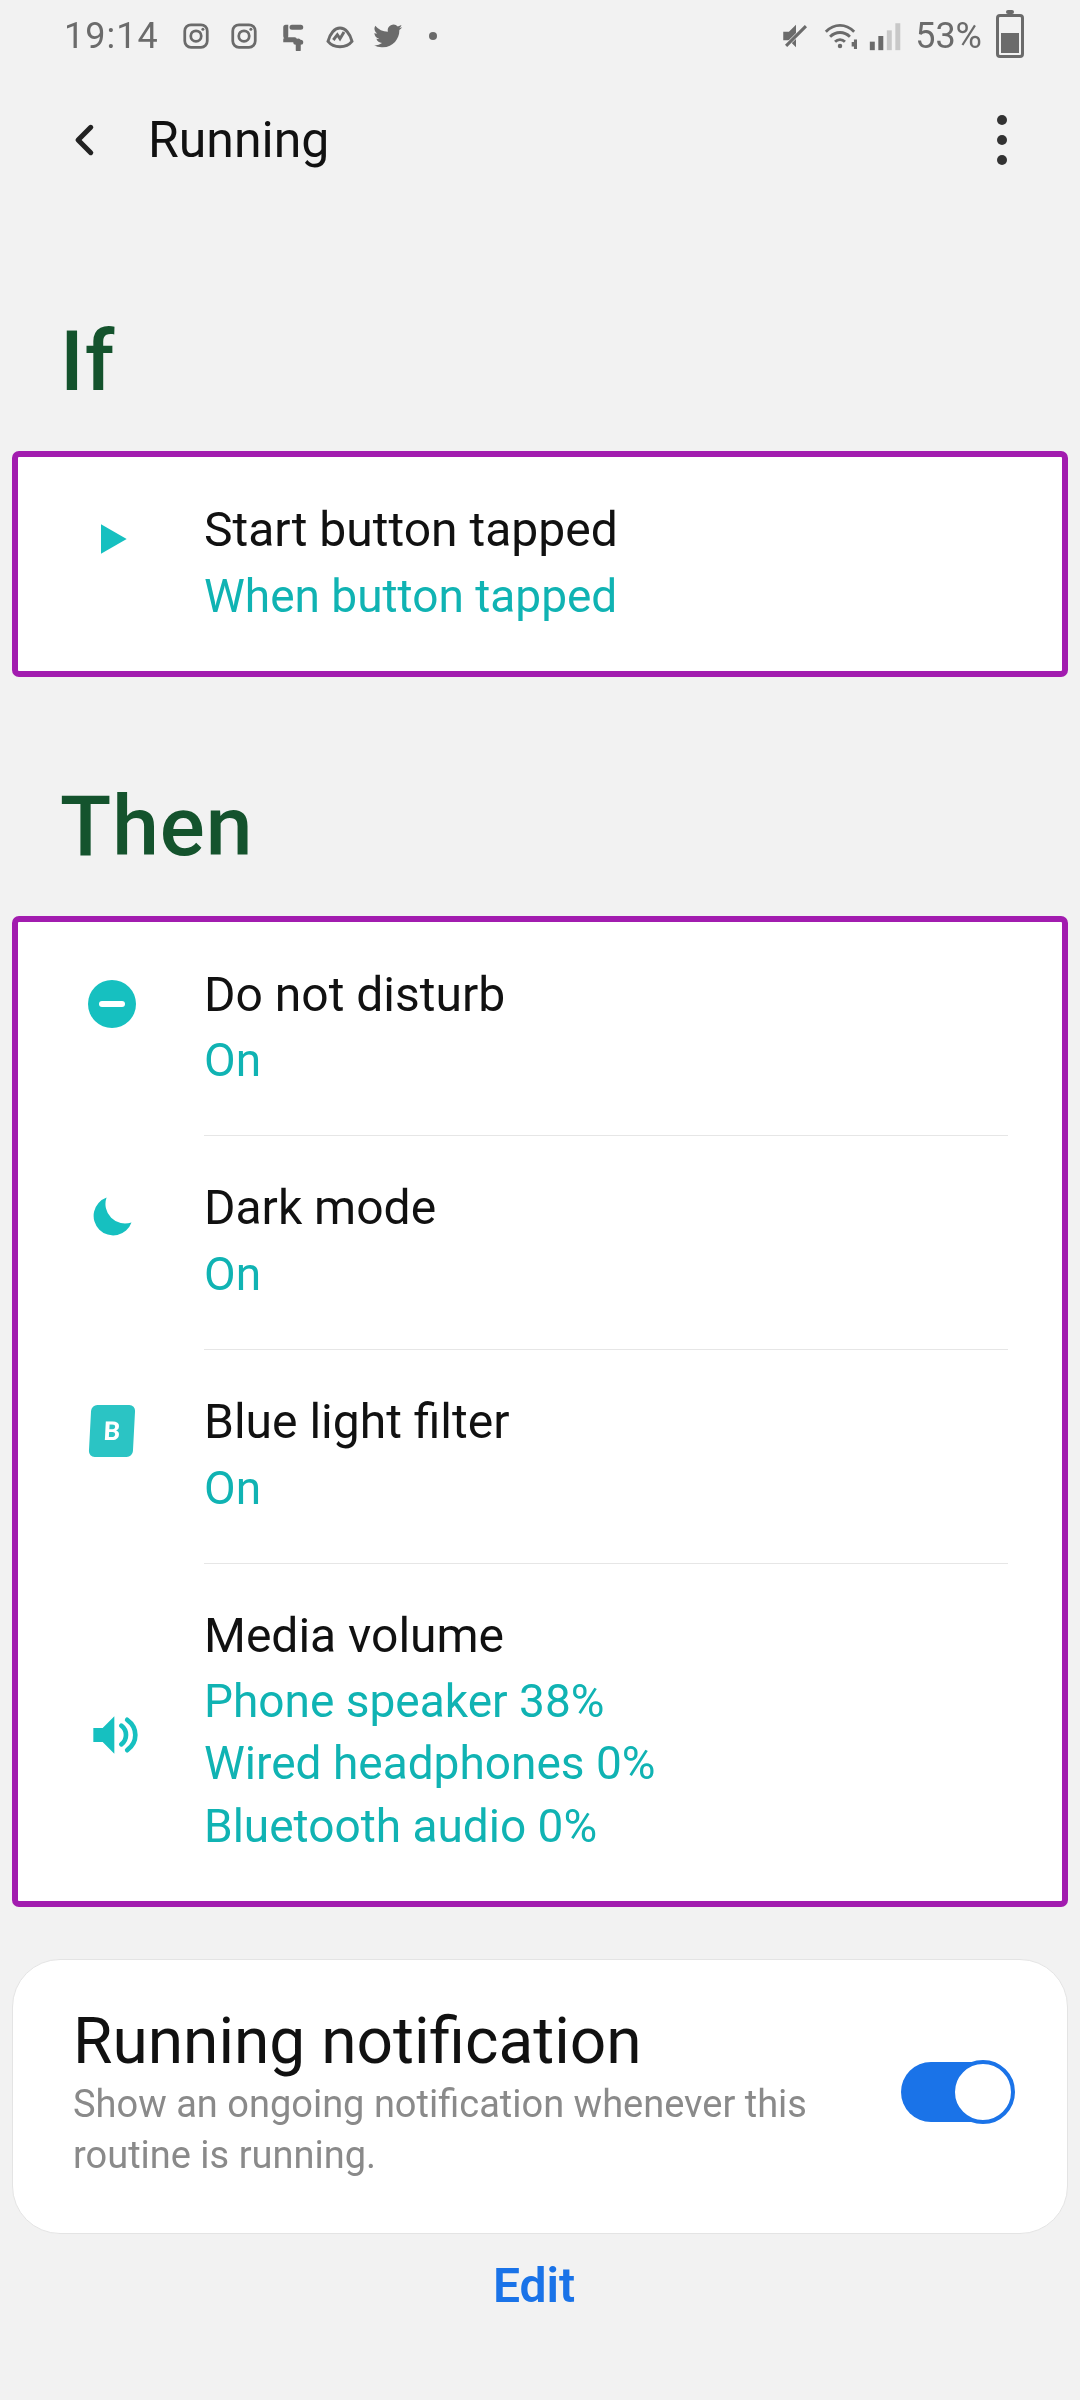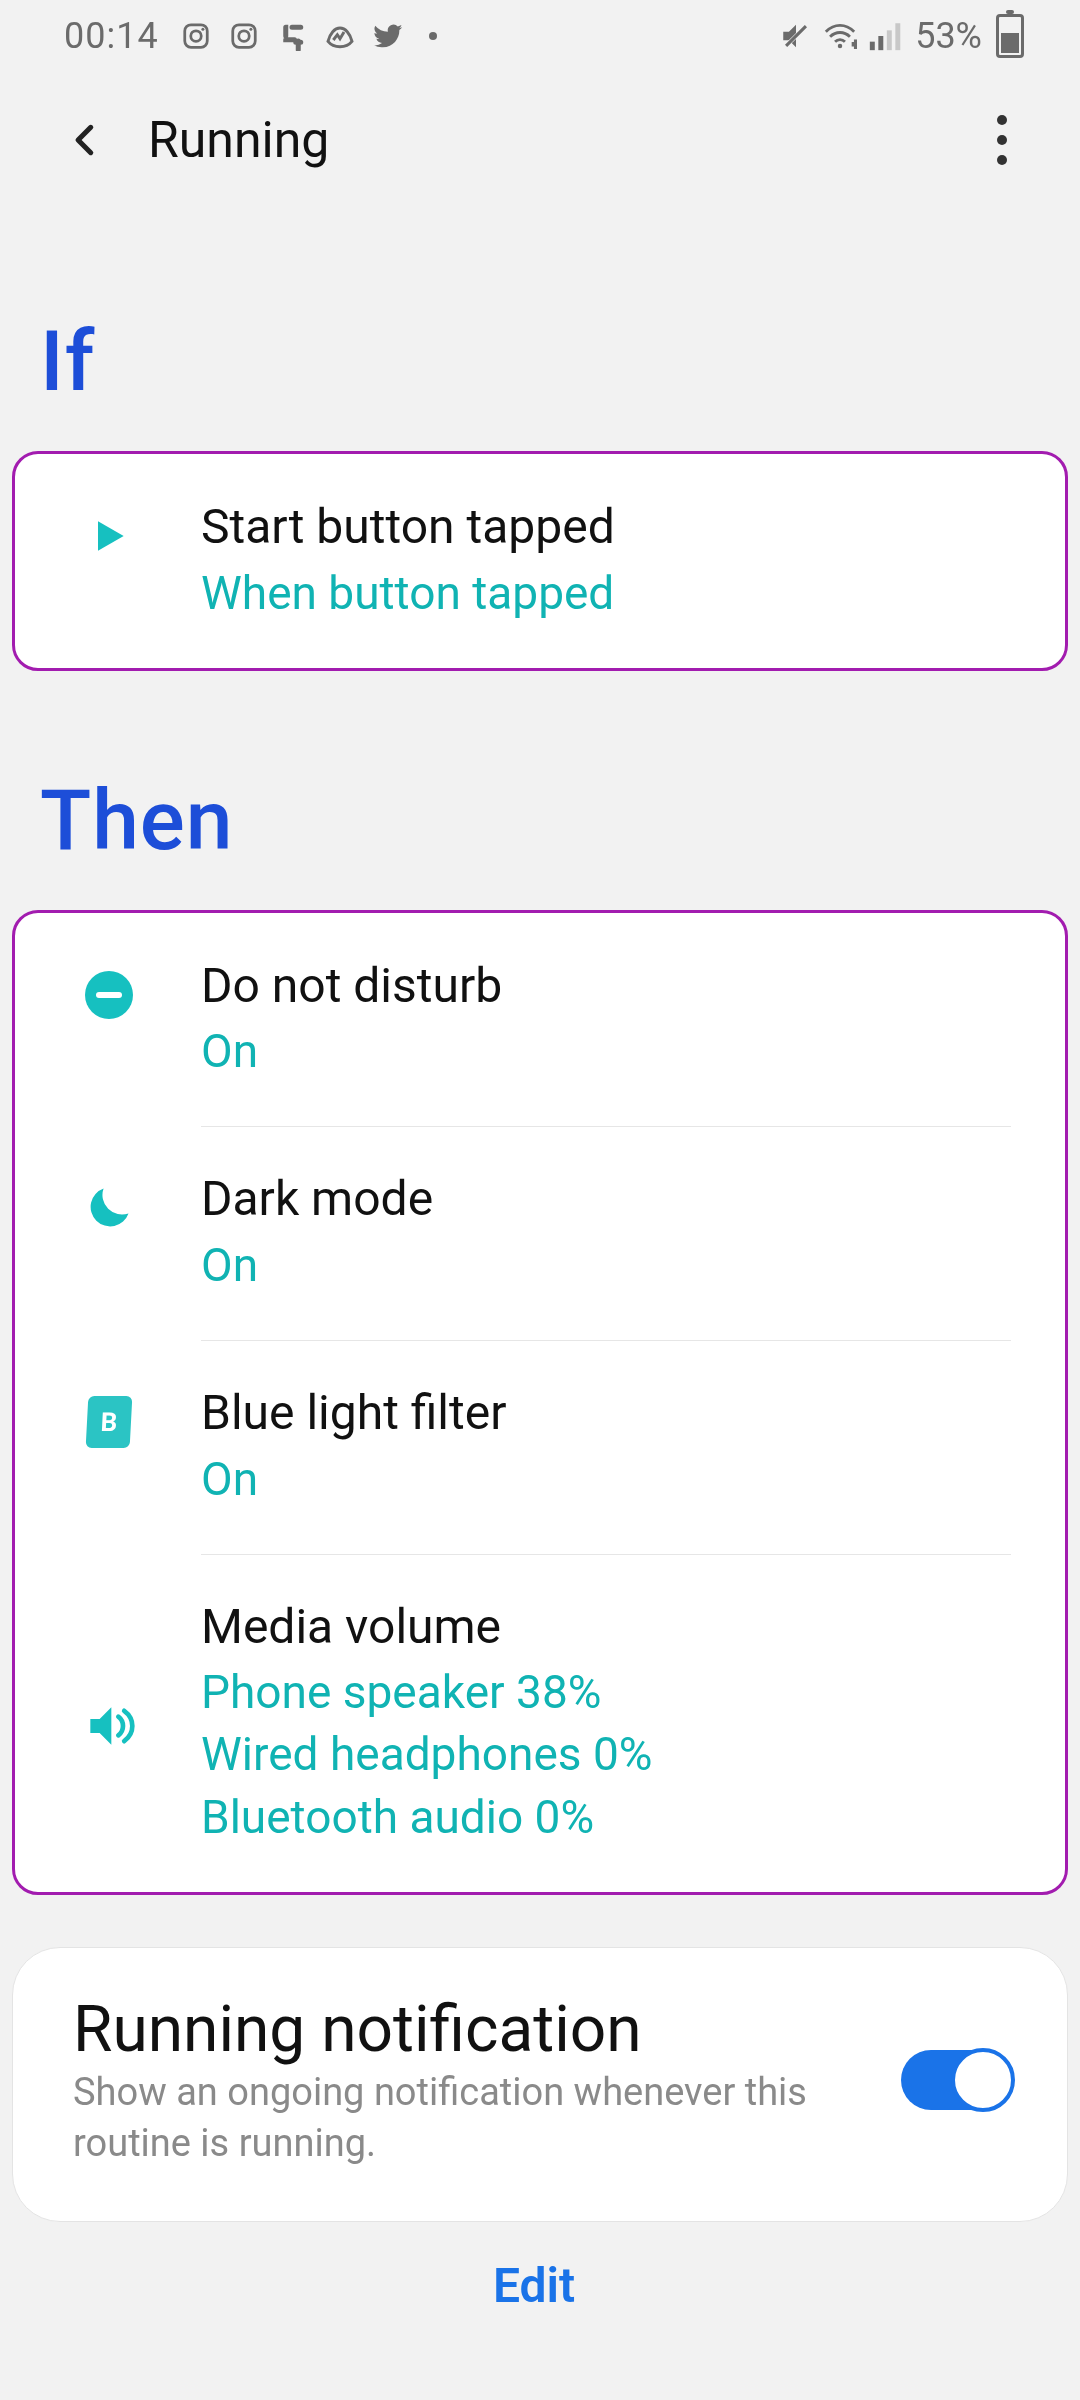--- a/index.html
+++ b/index.html
@@ -40,32 +40,32 @@
   .chev { width: 64px; height: 64px; display: inline-flex; align-items: center; justify-content: center; }
   .chev svg { stroke: #222; }
   .app-title { font-size: 50px; font-weight: 400; margin-left: 30px; flex: 1; color: #111; }
   .more-dots { width: 44px; display: flex; flex-direction: column; align-items: center; gap: 10px; margin-right: 20px; }
   .more-dots span { width: 10px; height: 10px; background: #333; border-radius: 50%; }
 
   
   .section-label {
     font-size: 84px;
     font-weight: 500;
-    color: #1d4ed8;
-    padding-left: 40px;
+    color: #14532d;
+    padding-left: 60px;
     letter-spacing: 1px;
   }
   .sec-if { margin-top: 140px; margin-bottom: 40px; }
   .sec-then { margin-top: 100px; margin-bottom: 40px; }
 
   
   .card {
     background: #fff;
-    border: 3px solid #a21caf;
-    border-radius: 26px;
+    border: 6px solid #a21caf;
+    border-radius: 7px;
     margin: 0 12px;
   }
   .row {
     display: flex;
     align-items: flex-start;
     padding: 44px 52px 44px 62px;
     position: relative;
   }
   .row + .row::before {
     content: "";
@@ -145,21 +145,21 @@
     font-size: 48px;
     font-weight: 600;
     color: #1a73e8;
   }
 </style>
 </head>
 <body>
 
 <div class="status-bar">
   <div class="status-left">
-    <span class="status-time">00:14</span>
+    <span class="status-time">19:14</span>
     <span class="status-ic">
       <svg width="30" height="30" viewBox="0 0 24 24" fill="none" stroke="#6b6b6b" stroke-width="2.2">
           <rect x="3" y="3" width="18" height="18" rx="5"></rect>
           <circle cx="12" cy="12" r="4.2"></circle>
           <circle cx="17.5" cy="6.5" r="1.2" fill="#6b6b6b" stroke="none"></circle>
         </svg>
     </span>
     <span class="status-ic">
       <svg width="30" height="30" viewBox="0 0 24 24" fill="none" stroke="#6b6b6b" stroke-width="2.2">
           <rect x="3" y="3" width="18" height="18" rx="5"></rect>

